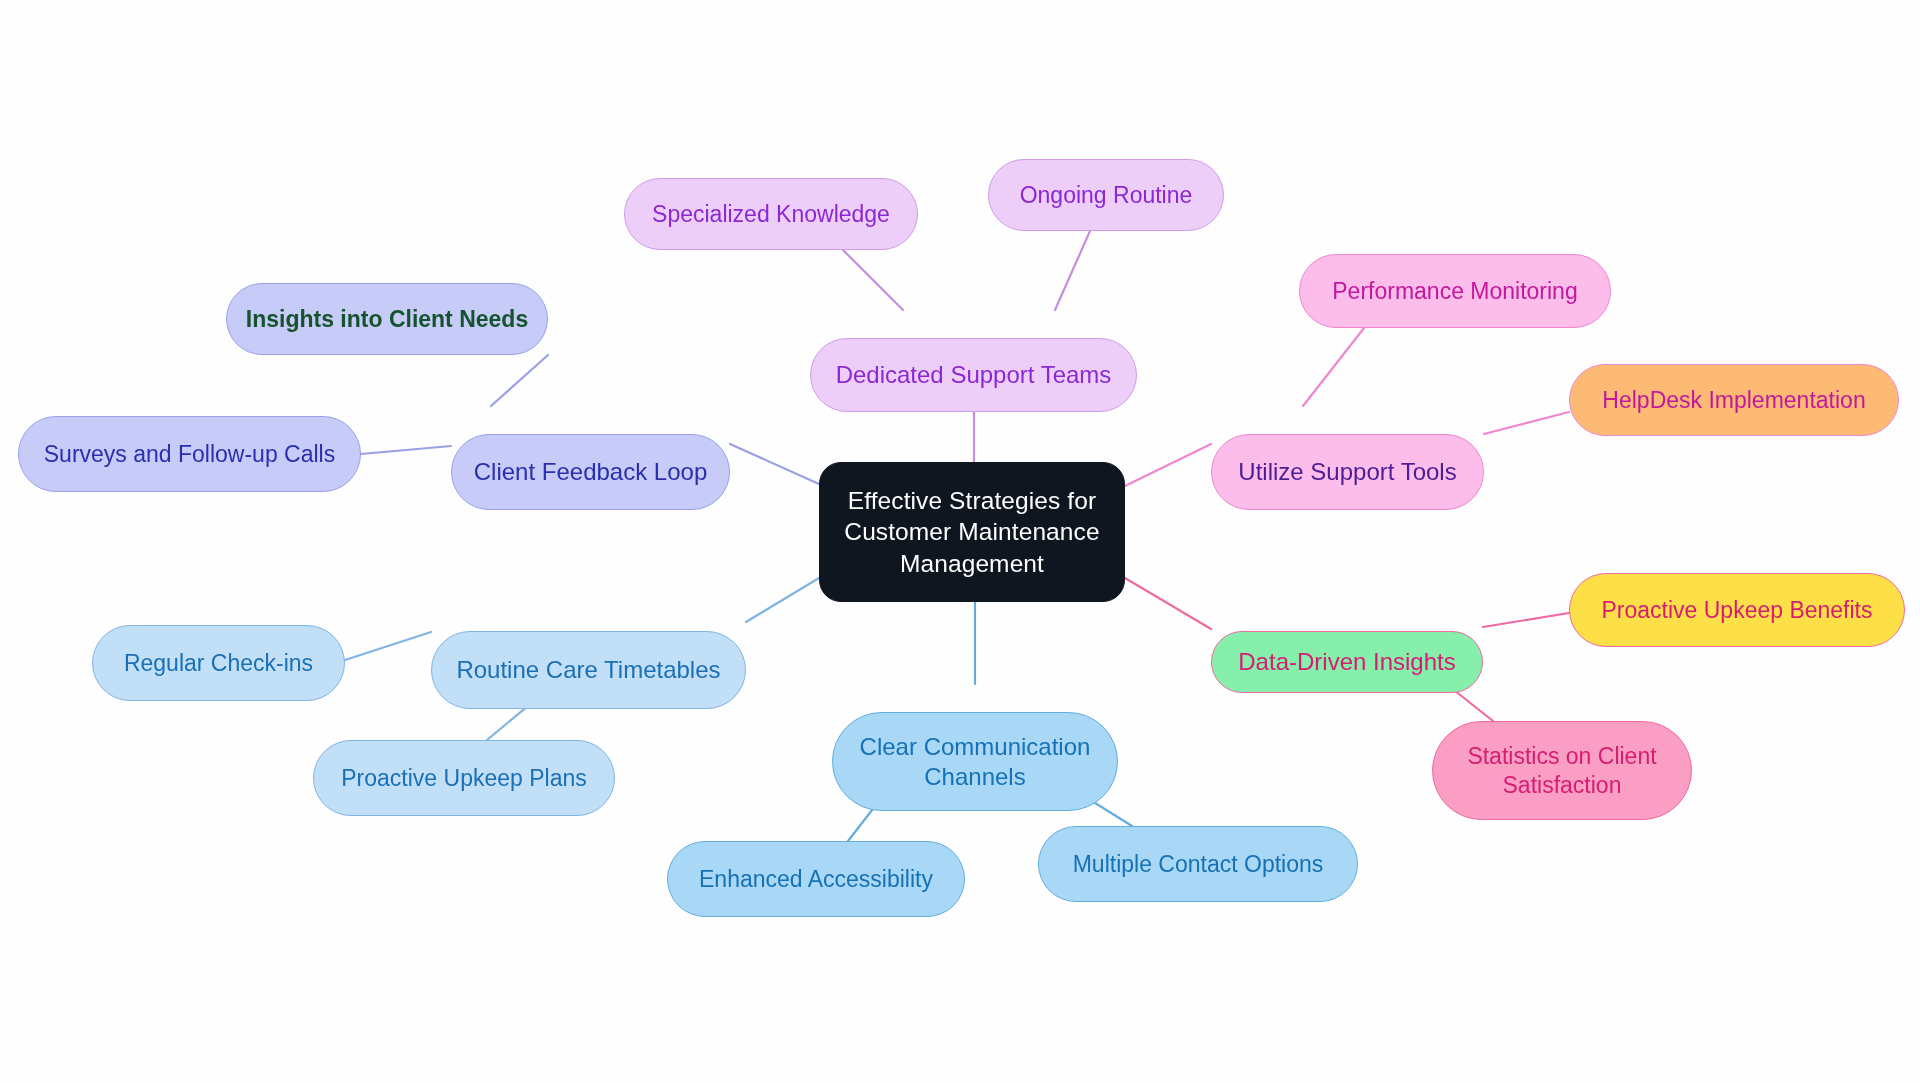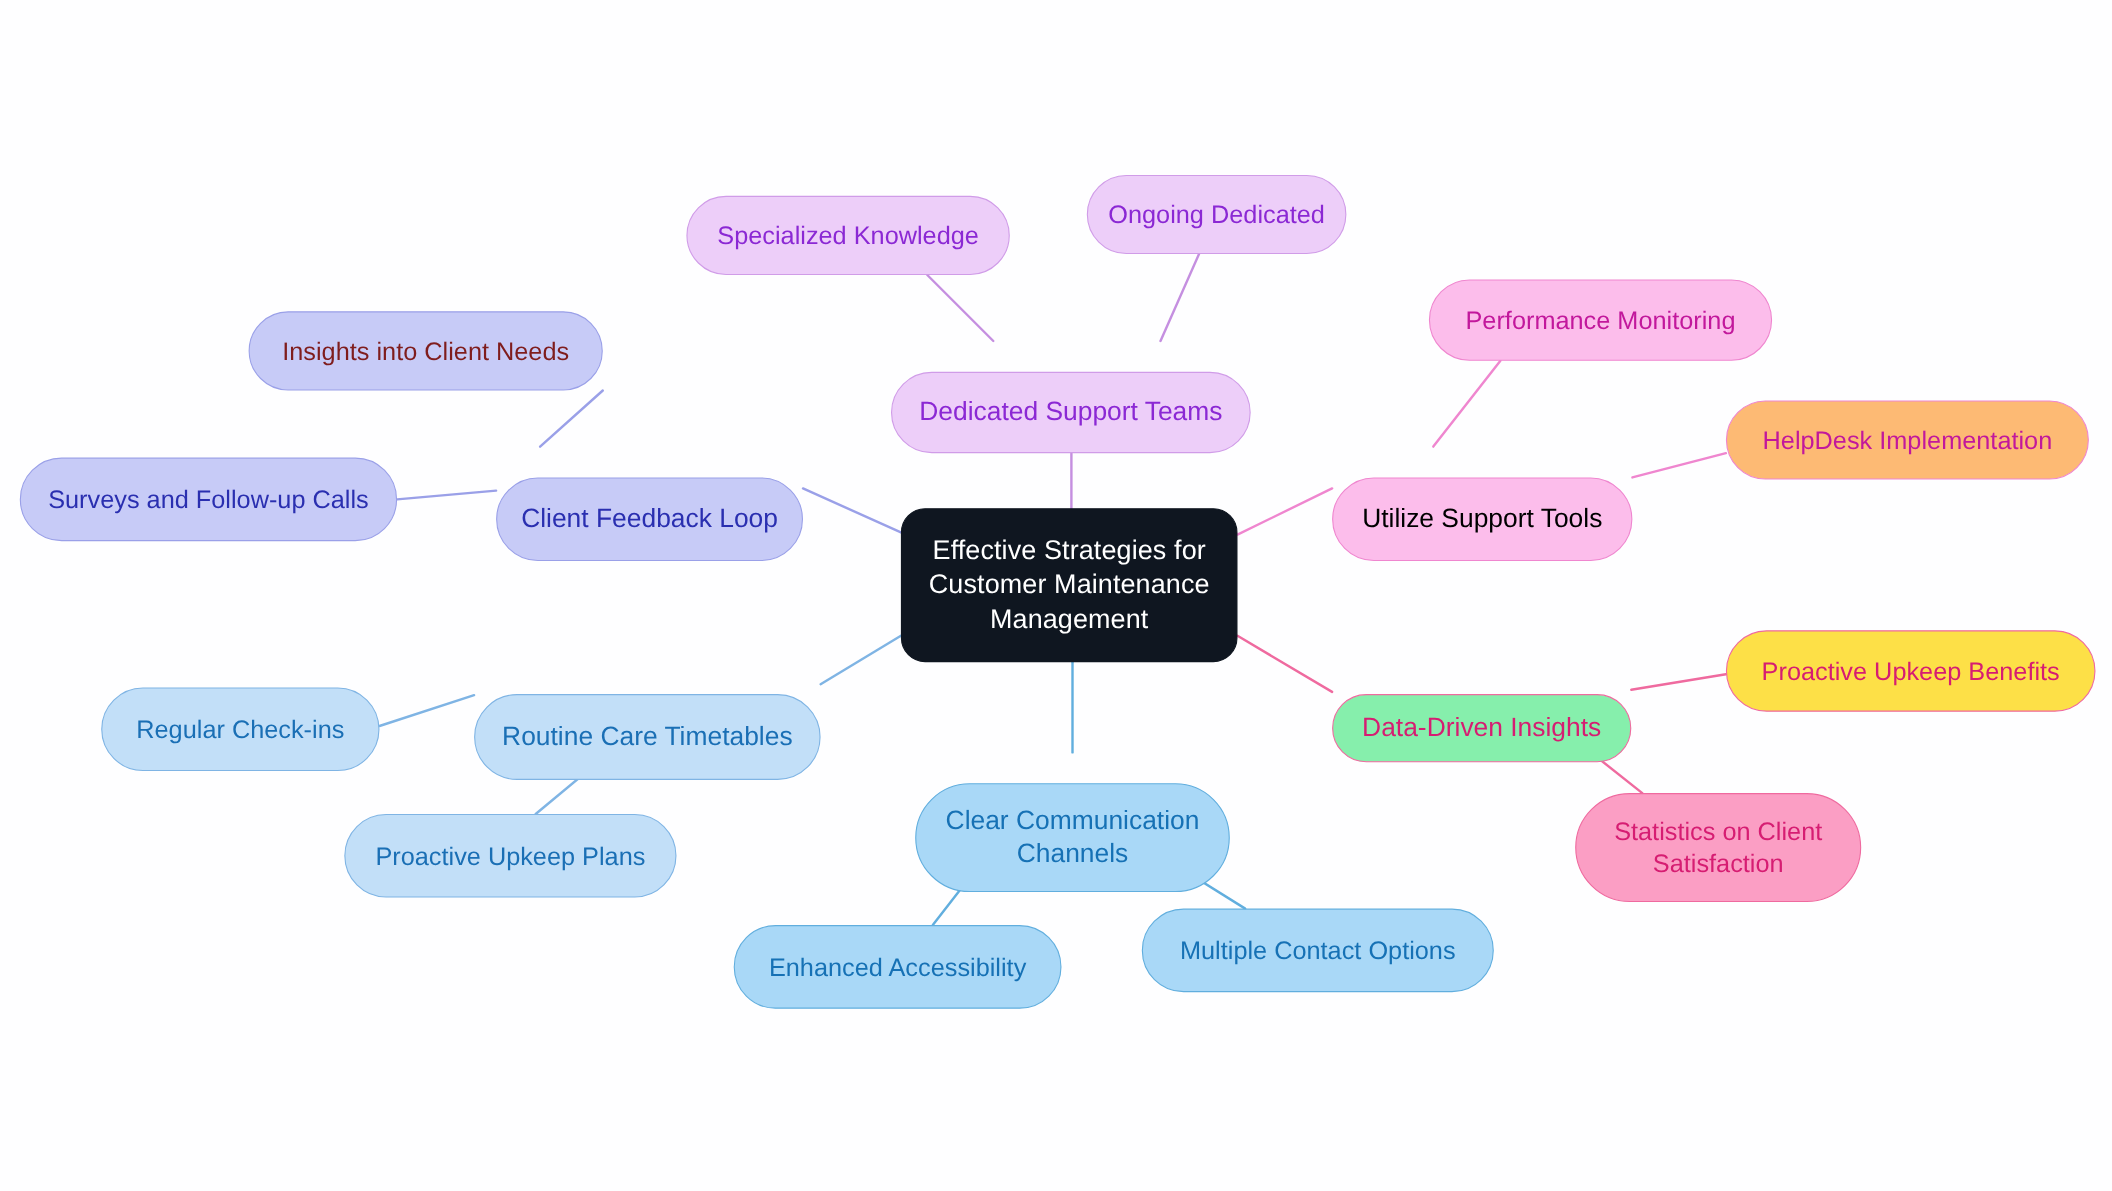--- a/index.html
+++ b/index.html
@@ -79,30 +79,30 @@
       <line x1="893" y1="783" x2="848" y2="841" stroke="#61aede" stroke-width="2.2" stroke-linecap="round"></line>
       <line x1="1063" y1="783" x2="1132" y2="826" stroke="#61aede" stroke-width="2.2" stroke-linecap="round"></line>
       <line x1="431" y1="632" x2="345" y2="660" stroke="#7fb4e4" stroke-width="2.2" stroke-linecap="round"></line>
       <line x1="558" y1="681" x2="487" y2="740" stroke="#7fb4e4" stroke-width="2.2" stroke-linecap="round"></line>
     </svg>
   <div id="node-layer">
       <div class="node node-root" style="left: 819px; top: 462px; width: 306px; height: 140px; background: rgb(15, 22, 32); border-color: rgb(15, 22, 32); color: rgb(255, 255, 255);"><span>Effective Strategies for
 Customer Maintenance
 Management</span></div>
       <div class="node node-l1" style="left: 451px; top: 406px; width: 279px; height: 76px; background: rgb(199, 203, 247); border-color: rgb(154, 160, 232); color: rgb(42, 47, 176);"><span>Client Feedback Loop</span></div>
-      <div class="node node-l2" style="left: 226px; top: 283px; width: 322px; height: 72px; background: rgb(199, 203, 247); border-color: rgb(154, 160, 232); color: #7f1d1d;"><span>Insights into Client Needs</span></div>
+      <div class="node node-l2" style="left: 226px; top: 283px; width: 322px; height: 72px; background: rgb(199, 203, 247); border-color: rgb(154, 160, 232); color: #14532d; font-weight: bold;"><span>Insights into Client Needs</span></div>
       <div class="node node-l2" style="left: 18px; top: 416px; width: 343px; height: 76px; background: rgb(199, 203, 247); border-color: rgb(154, 160, 232); color: rgb(42, 47, 176);"><span>Surveys and Follow-up Calls</span></div>
       <div class="node node-l1" style="left: 810px; top: 310px; width: 327px; height: 74px; background: rgb(237, 206, 249); border-color: rgb(208, 156, 232); color: rgb(139, 40, 212);"><span>Dedicated Support Teams</span></div>
-      <div class="node node-l1" style="left: 1211px; top: 406px; width: 273px; height: 76px; background: rgb(252, 189, 235); border-color: rgb(239, 134, 207); color: #000000;"><span>Utilize Support Tools</span></div>
+      <div class="node node-l1" style="left: 1211px; top: 406px; width: 273px; height: 76px; background: rgb(252, 189, 235); border-color: rgb(239, 134, 207); color: #4c1d95;"><span>Utilize Support Tools</span></div>
       <div class="node node-l1" style="left: 1211px; top: 603px; width: 272px; height: 62px; background: #86efac; border-color: rgb(239, 106, 159); color: rgb(214, 29, 114);"><span>Data-Driven Insights</span></div>
       <div class="node node-l1" style="left: 832px; top: 684px; width: 286px; height: 99px; background: rgb(169, 216, 247); border-color: rgb(97, 174, 222); color: rgb(22, 113, 181);"><span>Clear Communication
 Channels</span></div>
       <div class="node node-l1" style="left: 431px; top: 603px; width: 315px; height: 78px; background: rgb(194, 223, 248); border-color: rgb(127, 180, 228); color: rgb(26, 111, 181);"><span>Routine Care Timetables</span></div>
       <div class="node node-l2" style="left: 624px; top: 178px; width: 294px; height: 72px; background: rgb(237, 206, 249); border-color: rgb(208, 156, 232); color: rgb(139, 40, 212);"><span>Specialized Knowledge</span></div>
-      <div class="node node-l2" style="left: 988px; top: 159px; width: 236px; height: 72px; background: rgb(237, 206, 249); border-color: rgb(208, 156, 232); color: rgb(139, 40, 212);"><span>Ongoing Dedicated</span></div>
+      <div class="node node-l2" style="left: 988px; top: 159px; width: 236px; height: 72px; background: rgb(237, 206, 249); border-color: rgb(208, 156, 232); color: rgb(139, 40, 212);"><span>Ongoing Routine</span></div>
       <div class="node node-l2" style="left: 1299px; top: 254px; width: 312px; height: 74px; background: rgb(252, 189, 235); border-color: rgb(239, 134, 207); color: rgb(194, 24, 156); text-align: right;"><span>Performance Monitoring</span></div>
       <div class="node node-l2" style="left: 1569px; top: 364px; width: 330px; height: 72px; background: #fdba74; border-color: rgb(239, 134, 207); color: rgb(194, 24, 156);"><span>HelpDesk Implementation</span></div>
       <div class="node node-l2" style="left: 1569px; top: 573px; width: 336px; height: 74px; background: #fde047; border-color: rgb(239, 106, 159); color: rgb(214, 29, 114);"><span>Proactive Upkeep Benefits</span></div>
       <div class="node node-l2" style="left: 1432px; top: 721px; width: 260px; height: 99px; background: rgb(251, 158, 196); border-color: rgb(239, 106, 159); color: rgb(214, 29, 114);"><span>Statistics on Client
 Satisfaction</span></div>
       <div class="node node-l2" style="left: 667px; top: 841px; width: 298px; height: 76px; background: rgb(169, 216, 247); border-color: rgb(97, 174, 222); color: rgb(22, 113, 181);"><span>Enhanced Accessibility</span></div>
       <div class="node node-l2" style="left: 1038px; top: 826px; width: 320px; height: 76px; background: rgb(169, 216, 247); border-color: rgb(97, 174, 222); color: rgb(22, 113, 181);"><span>Multiple Contact Options</span></div>
       <div class="node node-l2" style="left: 92px; top: 625px; width: 253px; height: 76px; background: rgb(194, 223, 248); border-color: rgb(127, 180, 228); color: rgb(26, 111, 181);"><span>Regular Check-ins</span></div>
       <div class="node node-l2" style="left: 313px; top: 740px; width: 302px; height: 76px; background: rgb(194, 223, 248); border-color: rgb(127, 180, 228); color: rgb(26, 111, 181);"><span>Proactive Upkeep Plans</span></div>
     </div>

